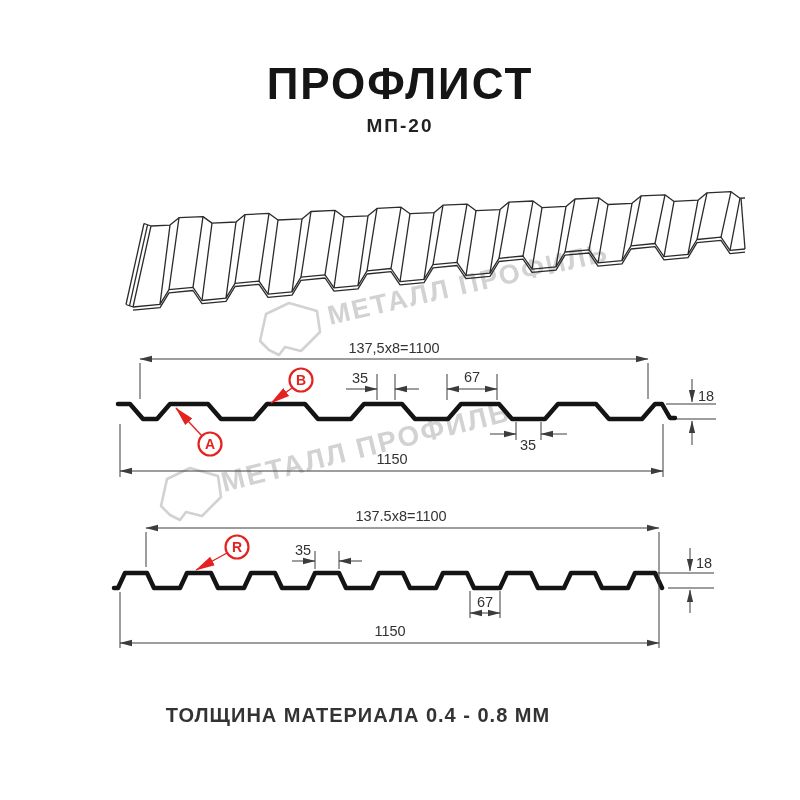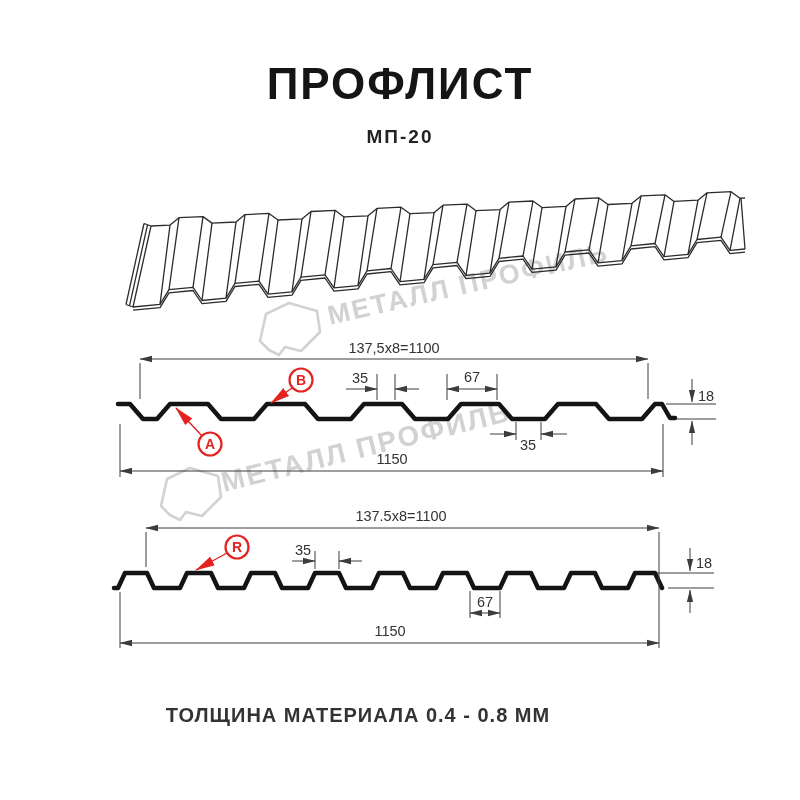--- a/index.html
+++ b/index.html
@@ -1,20 +1,20 @@
 <!DOCTYPE html>
 <html><head>
 <meta charset="utf-8">
 <style>
   html,body{margin:0;padding:0;background:#fff;}
   .page{position:relative;width:800px;height:800px;background:#ffffff;overflow:hidden;
         font-family:"Liberation Sans",sans-serif;}
   .hdr{position:absolute;left:0;top:62px;width:800px;text-align:center;}
   .title{font-size:44px;font-weight:900;letter-spacing:2px;color:#151515;line-height:1.0;}
-  .subtitle{margin-top:20px;font-size:19px;font-weight:700;letter-spacing:2px;color:#222;}
+  .subtitle{margin-top:9px;font-size:19px;font-weight:700;letter-spacing:2px;color:#222;}
   .ftr{position:absolute;left:0;top:704px;width:716px;text-align:center;
        font-size:20px;font-weight:700;letter-spacing:1px;color:#333;}
   svg{position:absolute;left:0;top:0;}
   svg text{font-family:"Liberation Sans",sans-serif;}
   .dim{font-size:14.5px;fill:#333;}
   .thin{stroke:#3c3c3c;stroke-width:1;fill:none;}
   .thick{stroke:#141414;stroke-width:4.5;fill:none;stroke-linejoin:round;stroke-linecap:round;}
   .sheet{stroke:#2b2b2b;stroke-width:1.3;fill:none;stroke-linejoin:round;}
   .wm{fill:#d2d2d2;font-weight:700;}
   .wmlogo{stroke:#d2d2d2;stroke-width:2.6;fill:none;stroke-linejoin:round;}

